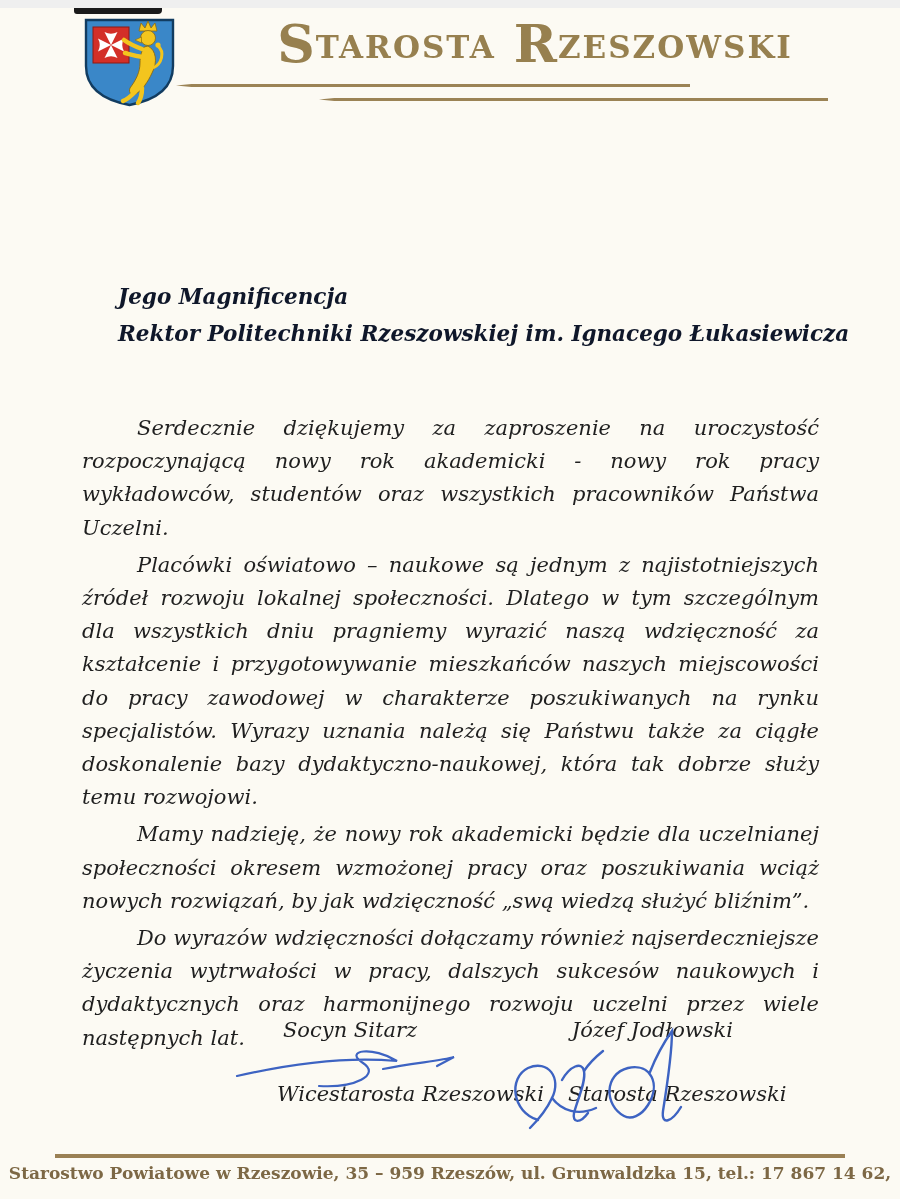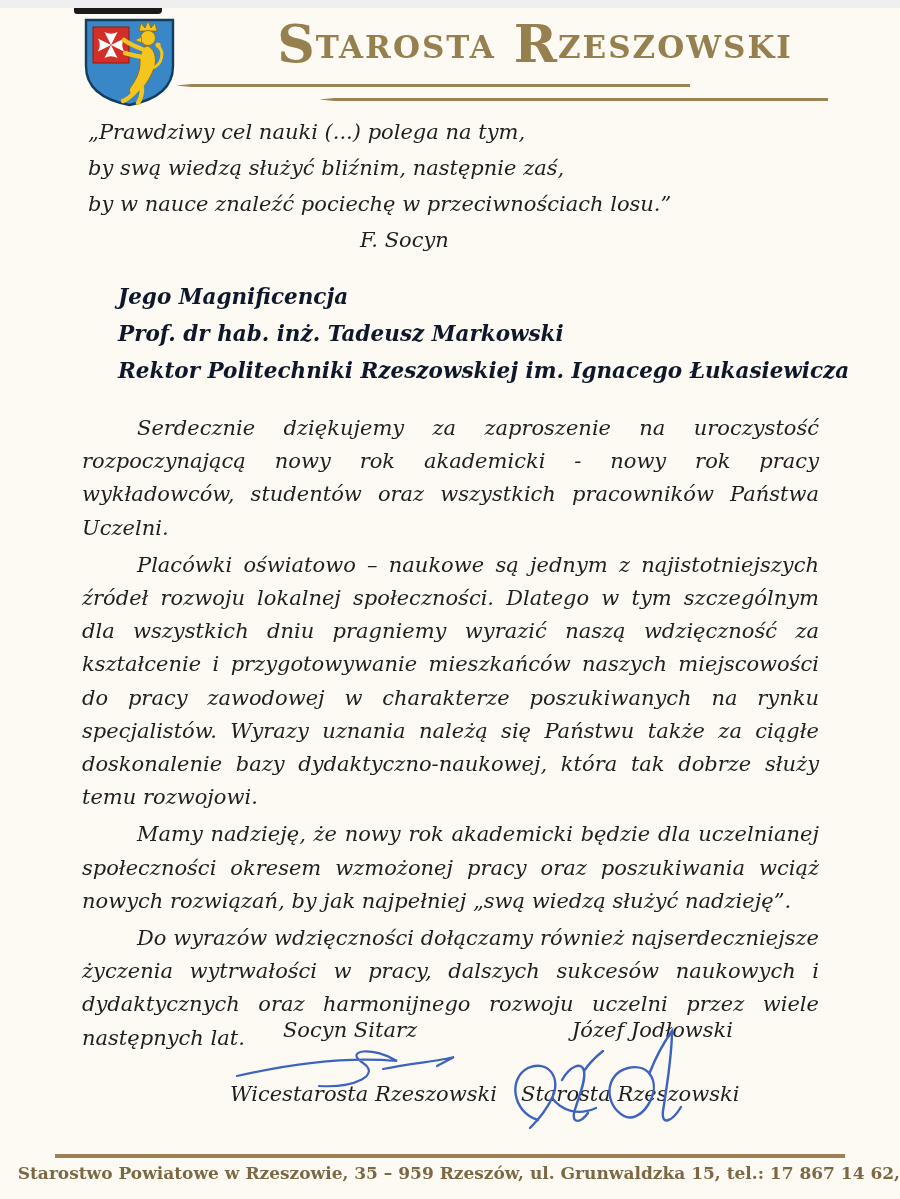--- a/index.html
+++ b/index.html
@@ -46,30 +46,30 @@
   }
   .body-text p{
     margin:4px;font-style:italic;font-size:21px;line-height:33.2px;
     text-align:justify;text-indent:55px;
   }
   
   .salutation{position:absolute;left:205px;top:976px;font-style:italic;font-size:21px;color:#1f1f1f;}
   .sig-name{position:absolute;top:1010px;width:220px;text-align:center;font-style:italic;font-size:21px;color:#1f1f1f;}
   .sig-name.left{left:240px;}
   .sig-name.right{left:513px;text-align:right;}
-  .sig-title{position:absolute;top:1074px;font-style:italic;font-size:21px;color:#1f1f1f;}
+  .sig-title{position:absolute;top:1074px;font-style:italic;font-size:21px;color:#1f1f1f;margin-left:47px;}
   .sig-title.left{left:230px;}
   .sig-title.right{left:521px;}
   .sig-svg{position:absolute;z-index:3;}
   .sig-svg.left{left:233px;top:1030px;}
   .sig-svg.right{left:500px;top:1018px;}
   .dateline{position:absolute;left:100px;top:1106px;font-style:italic;font-size:21.5px;color:#1b1b1b;}
   
   .footer-rule{position:absolute;left:55px;top:1146px;width:790px;height:4px;background:#9a8054;}
-  .footer-text{position:absolute;left:0;top:1154px;width:900px;text-align:right;color:#7d6845;}
+  .footer-text{position:absolute;left:0;top:1154px;width:900px;text-align:center;color:#7d6845;}
   .footer-text div{font-weight:bold;font-size:17px;line-height:23px;font-family:"DejaVu Serif",serif;}
 </style>
 </head>
 <body>
 
 <div class="page">
 
   <div class="scan-artifact"></div>
 
   <div class="coa">
@@ -99,37 +99,30 @@
     </svg>
   </div>
 
   <div class="header-title">
     <span class="t-init">S</span><span class="t-rest">TAROSTA</span><span class="t-space"></span><span class="t-init">R</span><span class="t-rest">ZESZOWSKI</span>
   </div>
 
   <div class="gold-line l1"></div>
   <div class="gold-line l2"></div>
 
-  <div class="quote">
-    <div class="qline">„Prawdziwy cel nauki (...) polega na tym,</div>
-    <div class="qline">by swą wiedzą służyć bliźnim, następnie zaś,</div>
-    <div class="qline">by w nauce znaleźć pociechę w przeciwnościach losu.”</div>
-    <div class="attrib">F. Socyn</div>
-  </div>
 
   <div class="addressee">
     <div>Jego Magnificencja</div>
-    <div>Prof. dr hab. inż. Tadeusz Markowski</div>
     <div>Rektor Politechniki Rzeszowskiej im. Ignacego Łukasiewicza</div>
   </div>
 
   <div class="body-text">
     <p>Serdecznie dziękujemy za zaproszenie na uroczystość rozpoczynającą nowy rok akademicki - nowy rok pracy wykładowców, studentów oraz wszystkich pracowników Państwa Uczelni.</p>
     <p>Placówki oświatowo – naukowe są jednym z najistotniejszych źródeł rozwoju lokalnej społeczności. Dlatego w tym szczególnym dla wszystkich dniu pragniemy wyrazić naszą wdzięczność za kształcenie i przygotowywanie mieszkańców naszych miejscowości do pracy zawodowej w charakterze poszukiwanych na rynku specjalistów. Wyrazy uznania należą się Państwu także za ciągłe doskonalenie bazy dydaktyczno-naukowej, która tak dobrze służy temu rozwojowi.</p>
-    <p>Mamy nadzieję, że nowy rok akademicki będzie dla uczelnianej społeczności okresem wzmożonej pracy oraz poszukiwania wciąż nowych rozwiązań, by jak najpełniej „swą wiedzą służyć nadzieję”.</p>
+    <p>Mamy nadzieję, że nowy rok akademicki będzie dla uczelnianej społeczności okresem wzmożonej pracy oraz poszukiwania wciąż nowych rozwiązań, by jak wdzięczność „swą wiedzą służyć bliźnim”.</p>
     <p>Do wyrazów wdzięczności dołączamy również najserdeczniejsze życzenia wytrwałości w pracy, dalszych sukcesów naukowych i dydaktycznych oraz harmonijnego rozwoju uczelni przez wiele następnych lat.</p>
   </div>
 
 
   <div class="sig-name left">Socyn Sitarz</div>
   <div class="sig-name right">Józef Jodłowski</div>
 
   <div class="sig-svg left">
     <svg width="228" height="52" viewBox="0 0 228 52">
       <g fill="none" stroke="#3d63c2" stroke-width="2.2" stroke-linecap="round">

